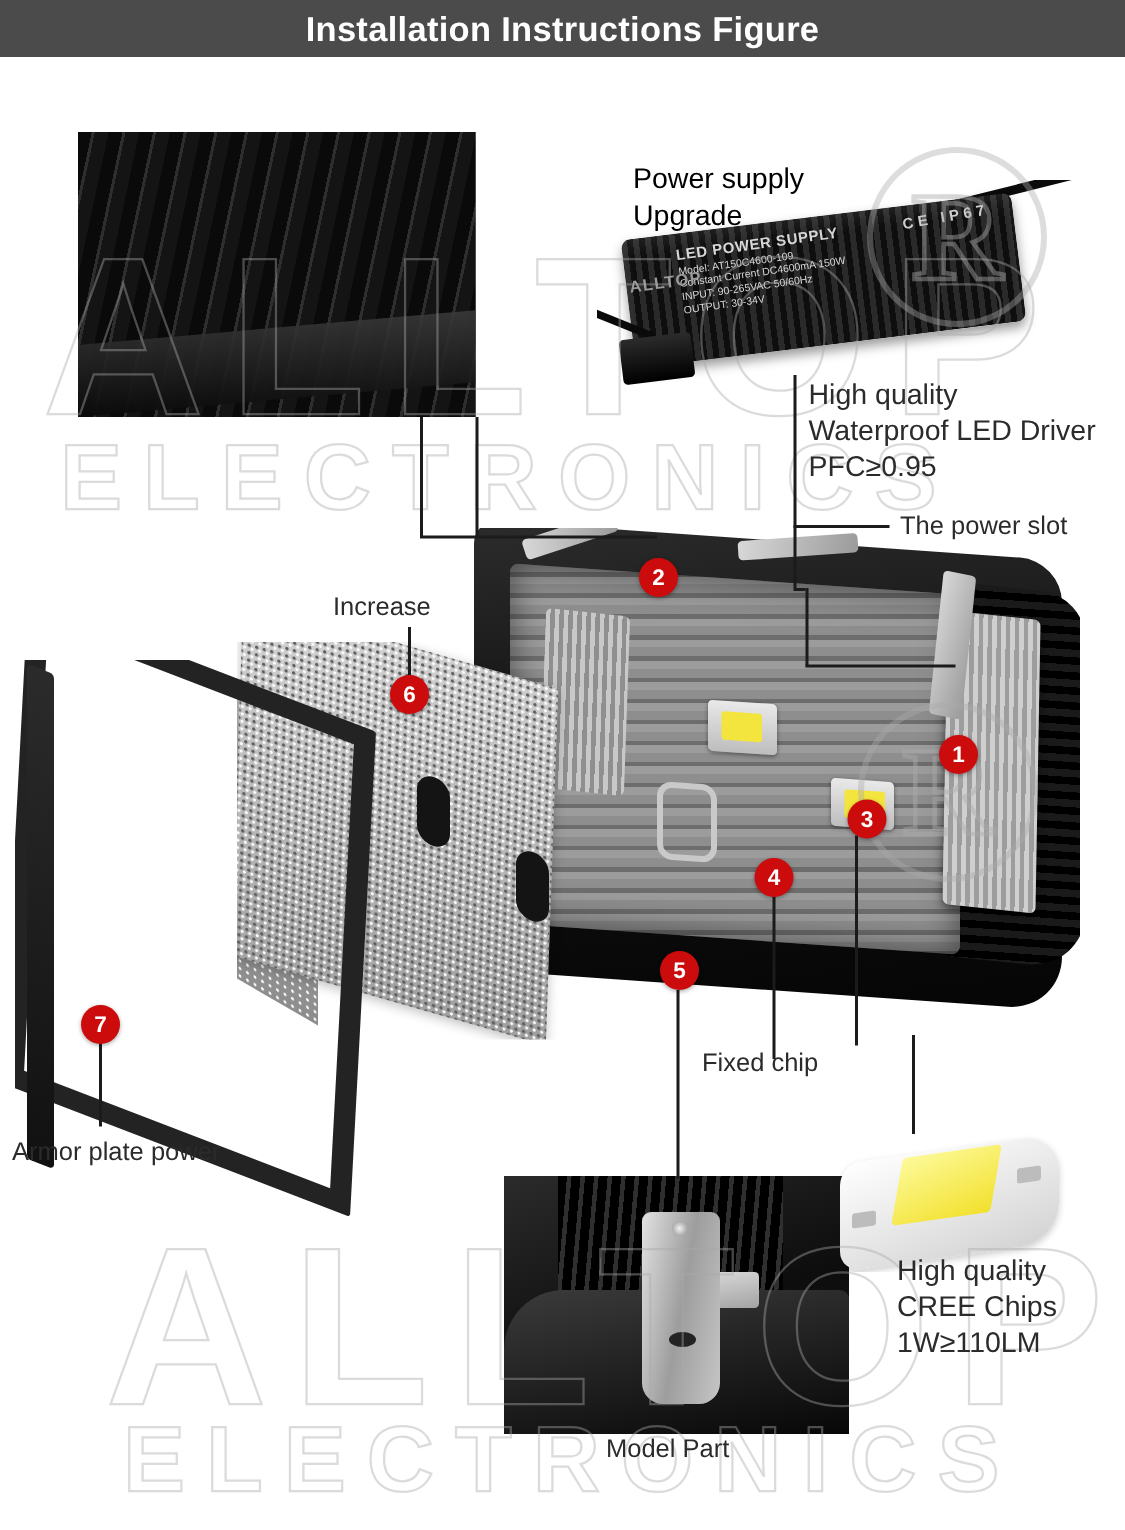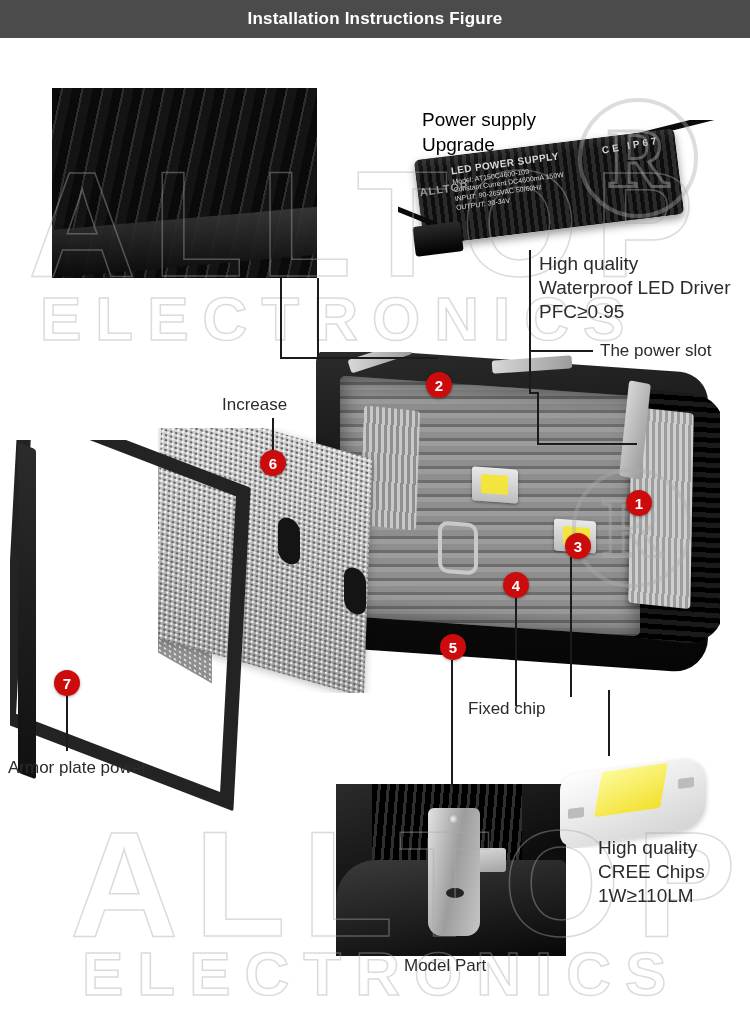--- a/index.html
+++ b/index.html
@@ -10,21 +10,21 @@
     overflow: hidden;
   }
   #root { position: relative; width: 750px; height: 1020px; background: #fff; }
 
   
   .header-bar {
     position: absolute; left: 0; top: 0; width: 750px; height: 38px;
     background: #4b4b4b; display: flex; align-items: center; justify-content: center;
   }
   .header-title {
-    color: #ffffff; font-size: 17px; font-weight: bold; letter-spacing: .2px;
+    color: #ffffff; font-size: 23px; font-weight: bold; letter-spacing: .2px;
     font-family: "Liberation Sans", sans-serif;
   }
 
   
   .watermark { position: absolute; inset: 38px 0 0 0; pointer-events: none; z-index: 40; }
   .wm-text {
     position: absolute; color: transparent;
     -webkit-text-stroke: 1.5px rgba(170,170,170,0.42);
     font-weight: bold; font-family: "Liberation Sans", sans-serif;
     white-space: nowrap; letter-spacing: 4px;

